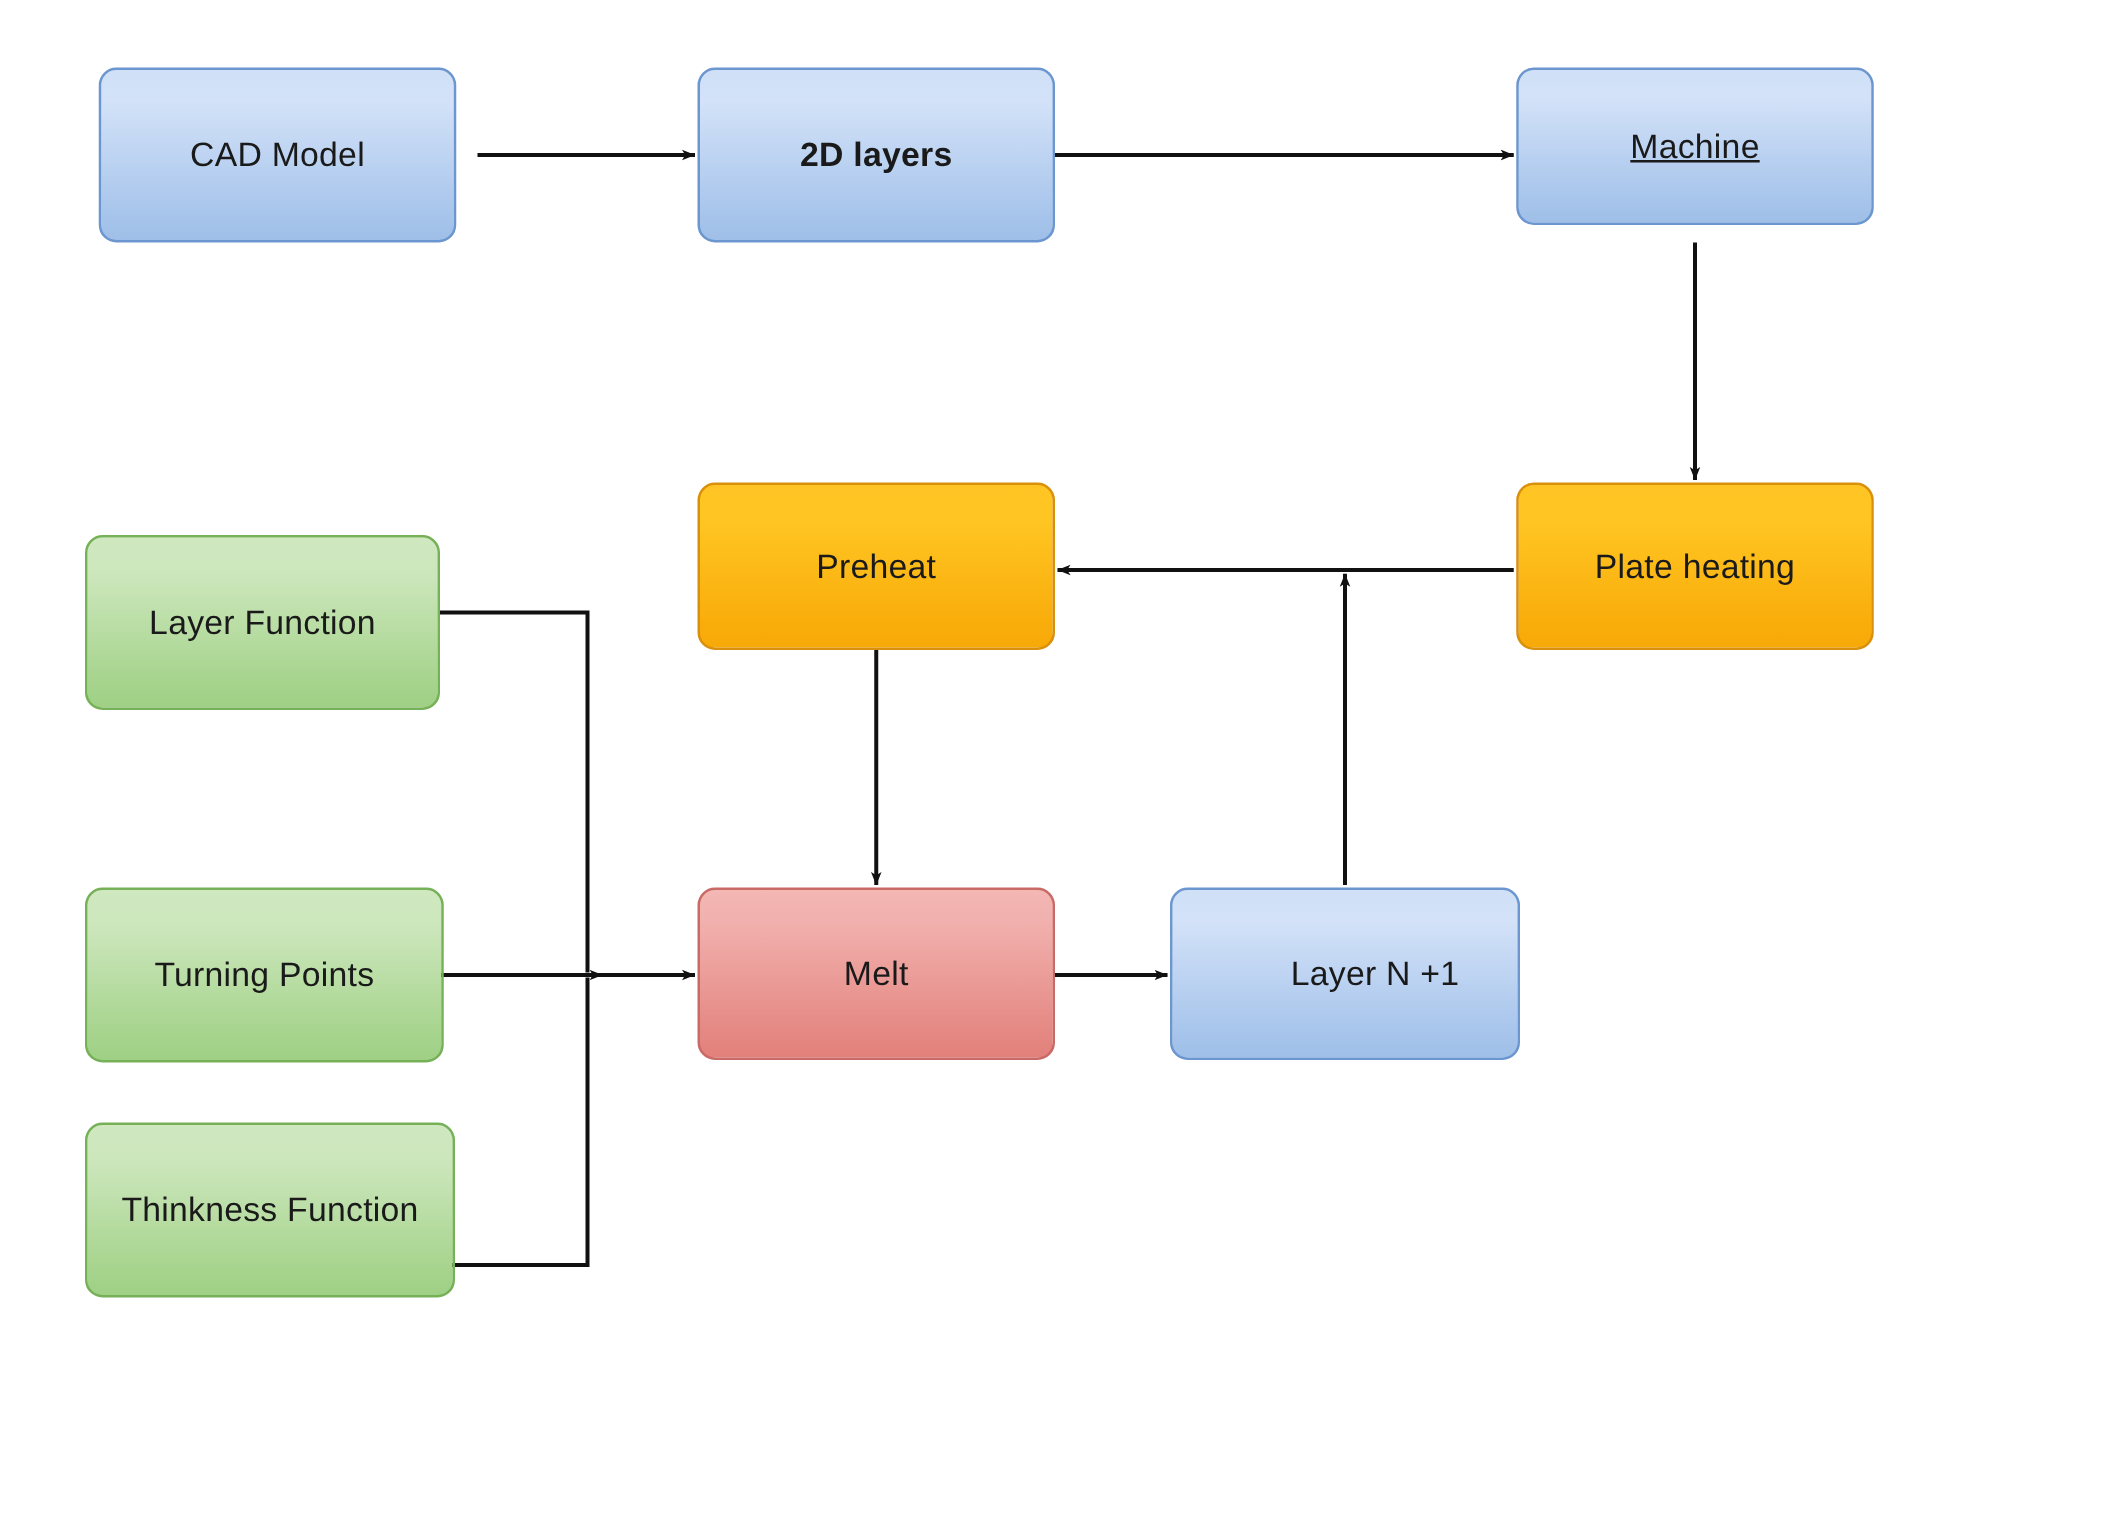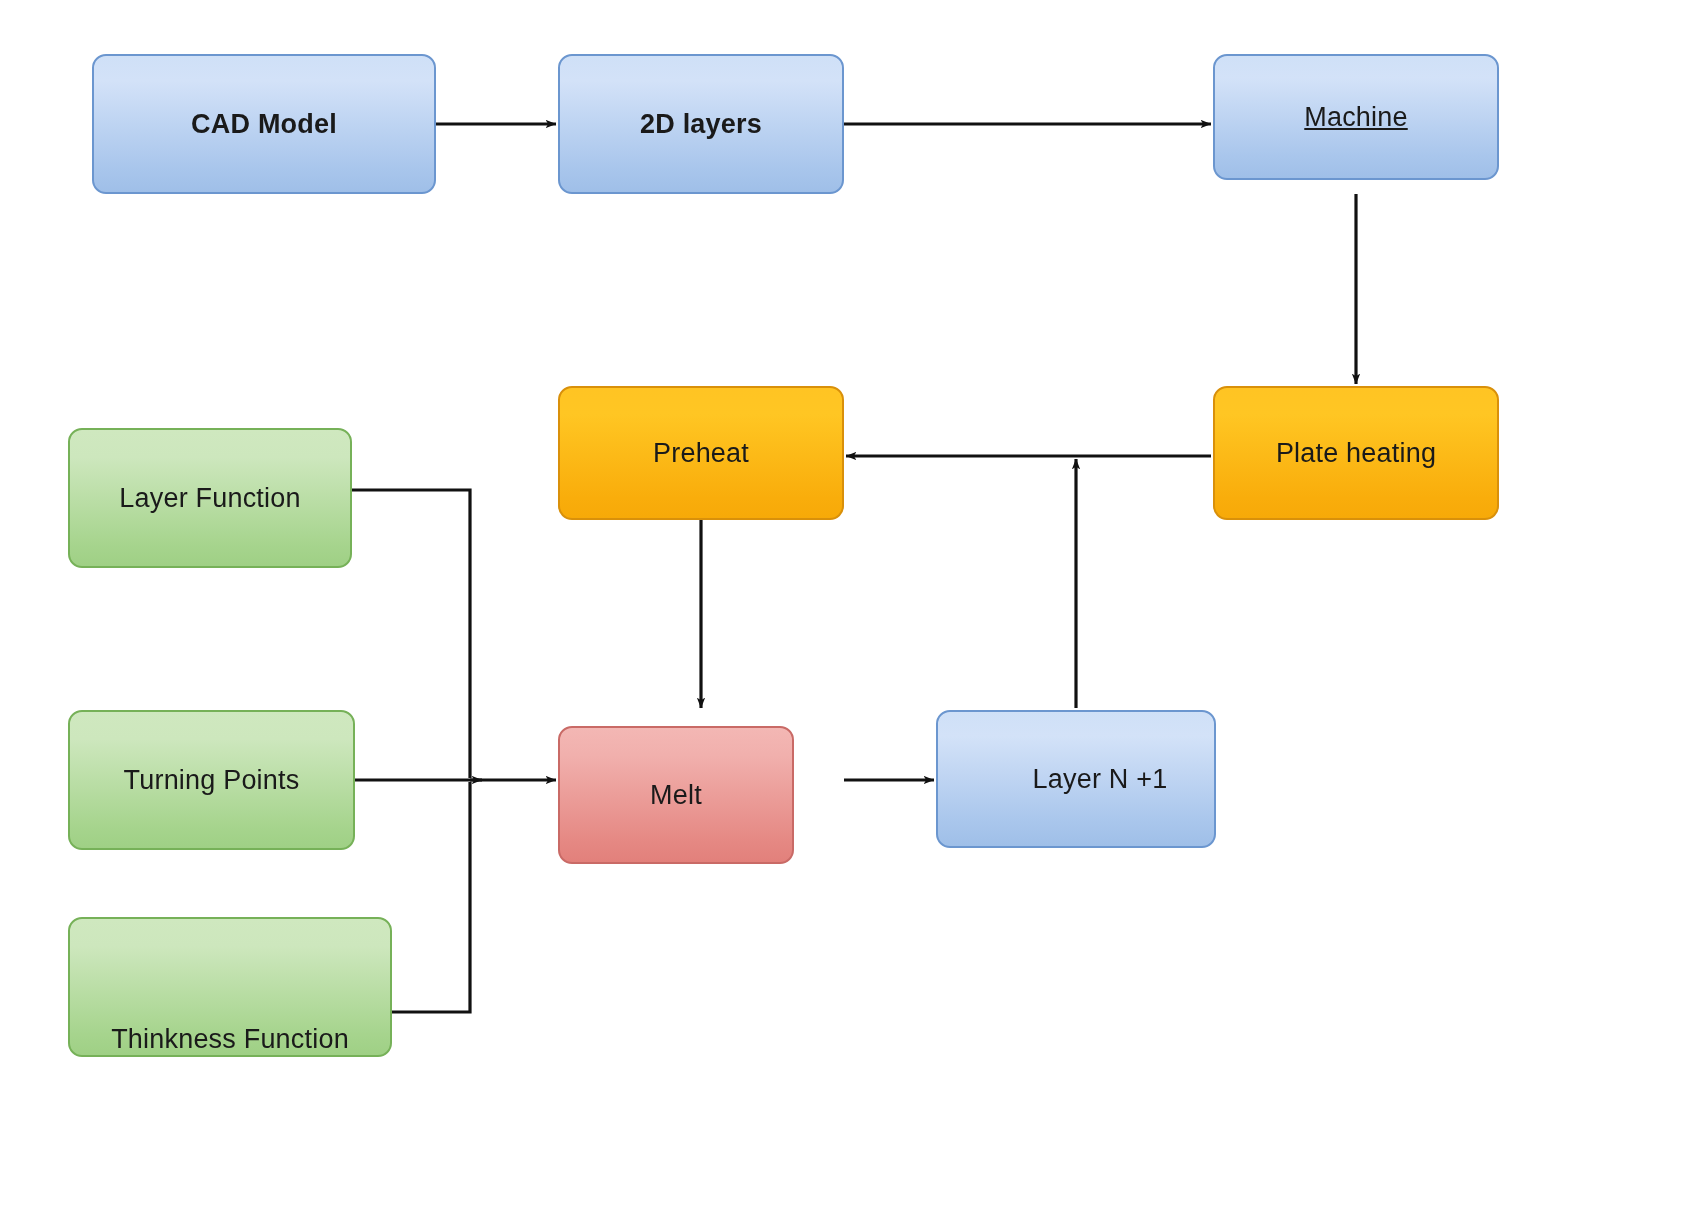--- a/index.html
+++ b/index.html
@@ -91,53 +91,53 @@
 
       <path d="M352,490 L470,490 L470,778"></path>
 
       <path d="M352,1012 L470,1012 L470,782"></path>
 
       <line x1="352" y1="780" x2="482" y2="780" marker-end="url(#arrowhead)"></line>
       <line x1="470" y1="780" x2="556" y2="780" marker-end="url(#arrowhead)"></line>
     </g>
   </svg>
 
-  <div class="node node-blue" style="left:92px; top:54px; width:344px; height:140px;font-weight:bold;">
+  <div class="node node-blue" style="left:79px; top:54px; width:286px; height:140px;">
     <span class="node-label">CAD Model</span>
   </div>
 
   <div class="node node-blue" style="left:558px; top:54px; width:286px; height:140px;font-weight:bold;">
     <span class="node-label">2D layers</span>
   </div>
 
   <div class="node node-blue" style="left:1213px; top:54px; width:286px; height:126px;text-decoration:underline;">
     <span class="node-label">Machine</span>
   </div>
 
   <div class="node node-orange" style="left:1213px; top:386px; width:286px; height:134px;">
     <span class="node-label">Plate heating</span>
   </div>
 
   <div class="node node-orange" style="left:558px; top:386px; width:286px; height:134px;">
     <span class="node-label">Preheat</span>
   </div>
 
-  <div class="node node-red" style="left:558px; top:726px; width:236px; height:138px;">
+  <div class="node node-red" style="left:558px; top:710px; width:286px; height:138px;">
     <span class="node-label">Melt</span>
   </div>
 
   <div class="node node-blue" style="left:936px; top:710px; width:280px; height:138px;padding-left:48px;">
     <span class="node-label">Layer N +1</span>
   </div>
 
   <div class="node node-green" style="left:68px; top:428px; width:284px; height:140px;">
     <span class="node-label">Layer Function</span>
   </div>
 
   <div class="node node-green" style="left:68px; top:710px; width:287px; height:140px;">
     <span class="node-label">Turning Points</span>
   </div>
 
-  <div class="node node-green" style="left:68px; top:917px; width:324px; height:140px;align-items:flex-end;">
+  <div class="node node-green" style="left:68px; top:898px; width:296px; height:140px;">
     <span class="node-label">Thinkness Function</span>
   </div>
 
 </div>
 
 </body></html>

